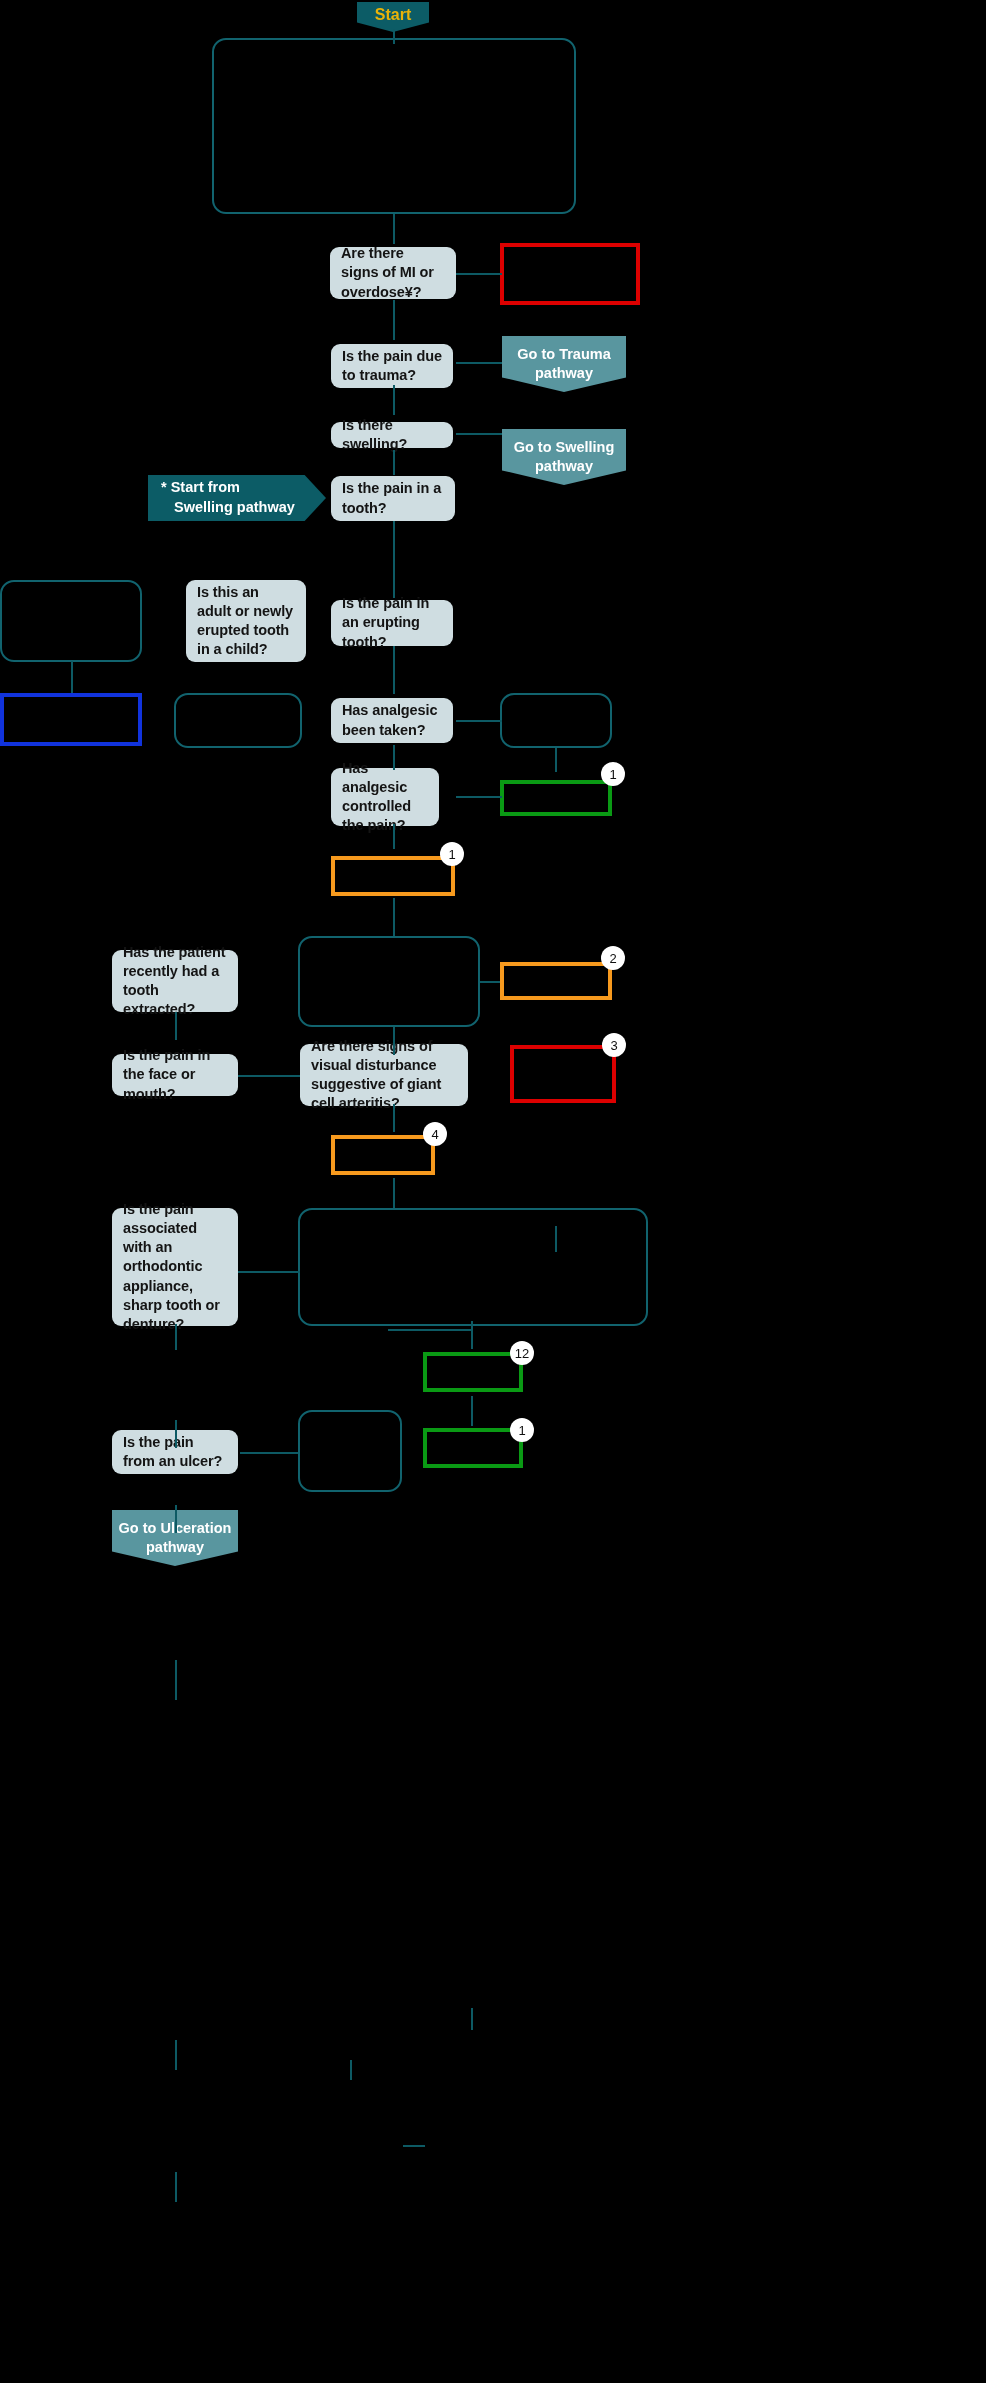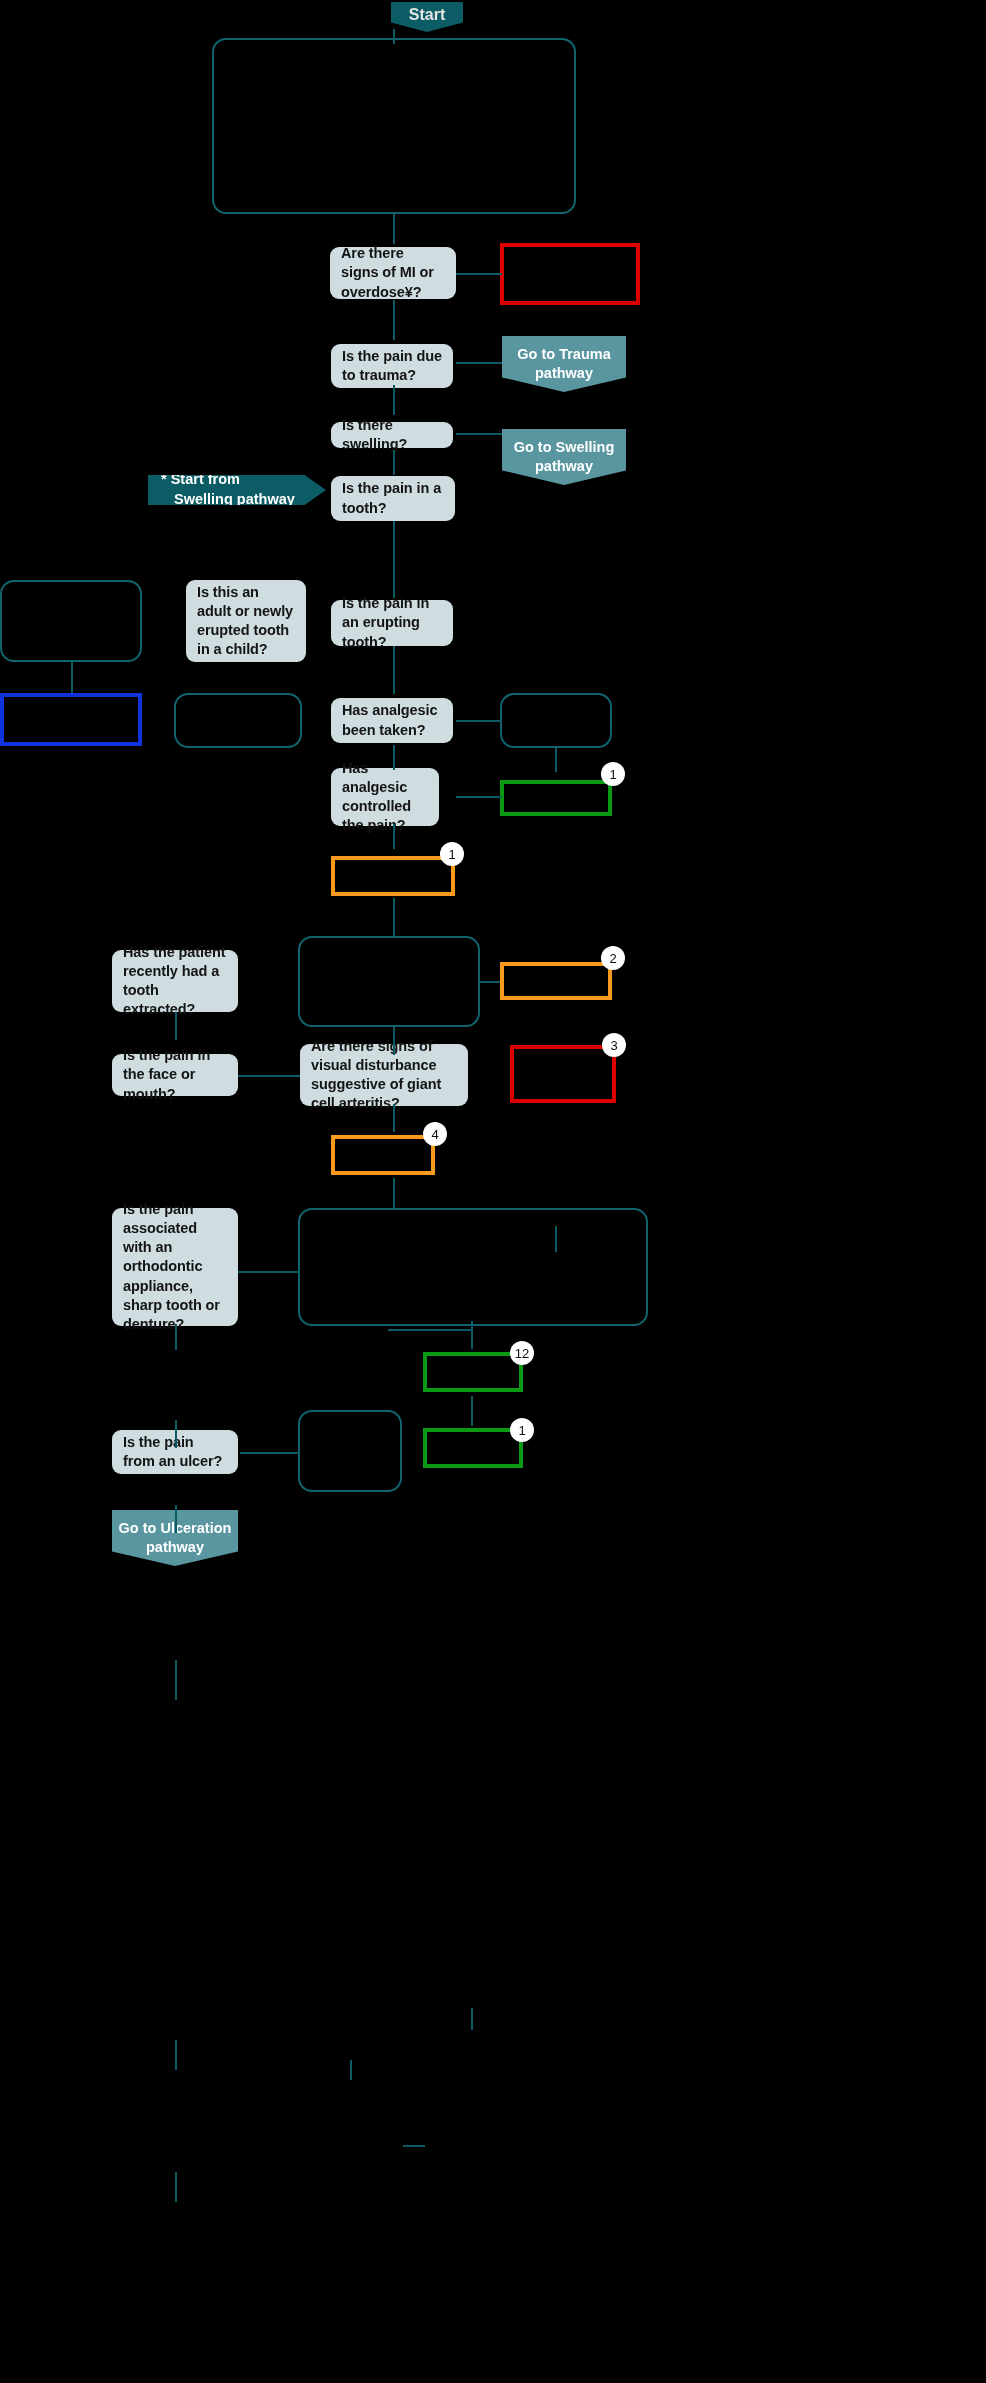--- a/index.html
+++ b/index.html
@@ -36,30 +36,29 @@
     line-height: 1.32;
     padding: 9px 11px;
     display: flex;
     align-items: center;
     letter-spacing: -0.1px;
   }
 
   
   .banner-down {
     background: #0c5c66;
-    color: #e5e5e5;
+    color: #eab308;
     font-weight: bold;
     font-size: 16px;
     display: flex;
     align-items: flex-start;
     justify-content: center;
     padding-top: 4px;
     -webkit-clip-path: polygon(0 0, 100% 0, 100% 68%, 50% 100%, 0 68%);
     clip-path: polygon(0 0, 100% 0, 100% 68%, 50% 100%, 0 68%);
-    margin-left: 34px;
   }
 
   
   .pathway {
     background: #59969f;
     color: #ffffff;
     font-size: 14.5px;
     line-height: 1.3;
     text-align: center;
     display: flex;
@@ -192,21 +191,21 @@
     <span>Go to Trauma pathway</span>
   </div>
 
   <div class="node question" style="left:331px; top:422px; width:122px; height:26px;">
     <span>Is there swelling?</span>
   </div>
   <div class="node pathway" style="left:502px; top:406px; width:124px; height:56px;margin-top:23px;">
     <span>Go to Swelling pathway</span>
   </div>
 
-  <div class="node arrow-right" style="left:148px; top:475px; width:178px; height:30px;">
+  <div class="node arrow-right" style="left:148px; top:475px; width:178px; height:46px;">
     <span class="l1">* Start from</span>
     <span class="l2">Swelling pathway</span>
   </div>
 
   <div class="node question" style="left:331px; top:476px; width:124px; height:45px;">
     <span>Is the pain in a tooth?</span>
   </div>
 
   <div class="node obox teal" style="left:0px; top:580px; width:142px; height:82px;">
     <div class="obox-text"></div>

